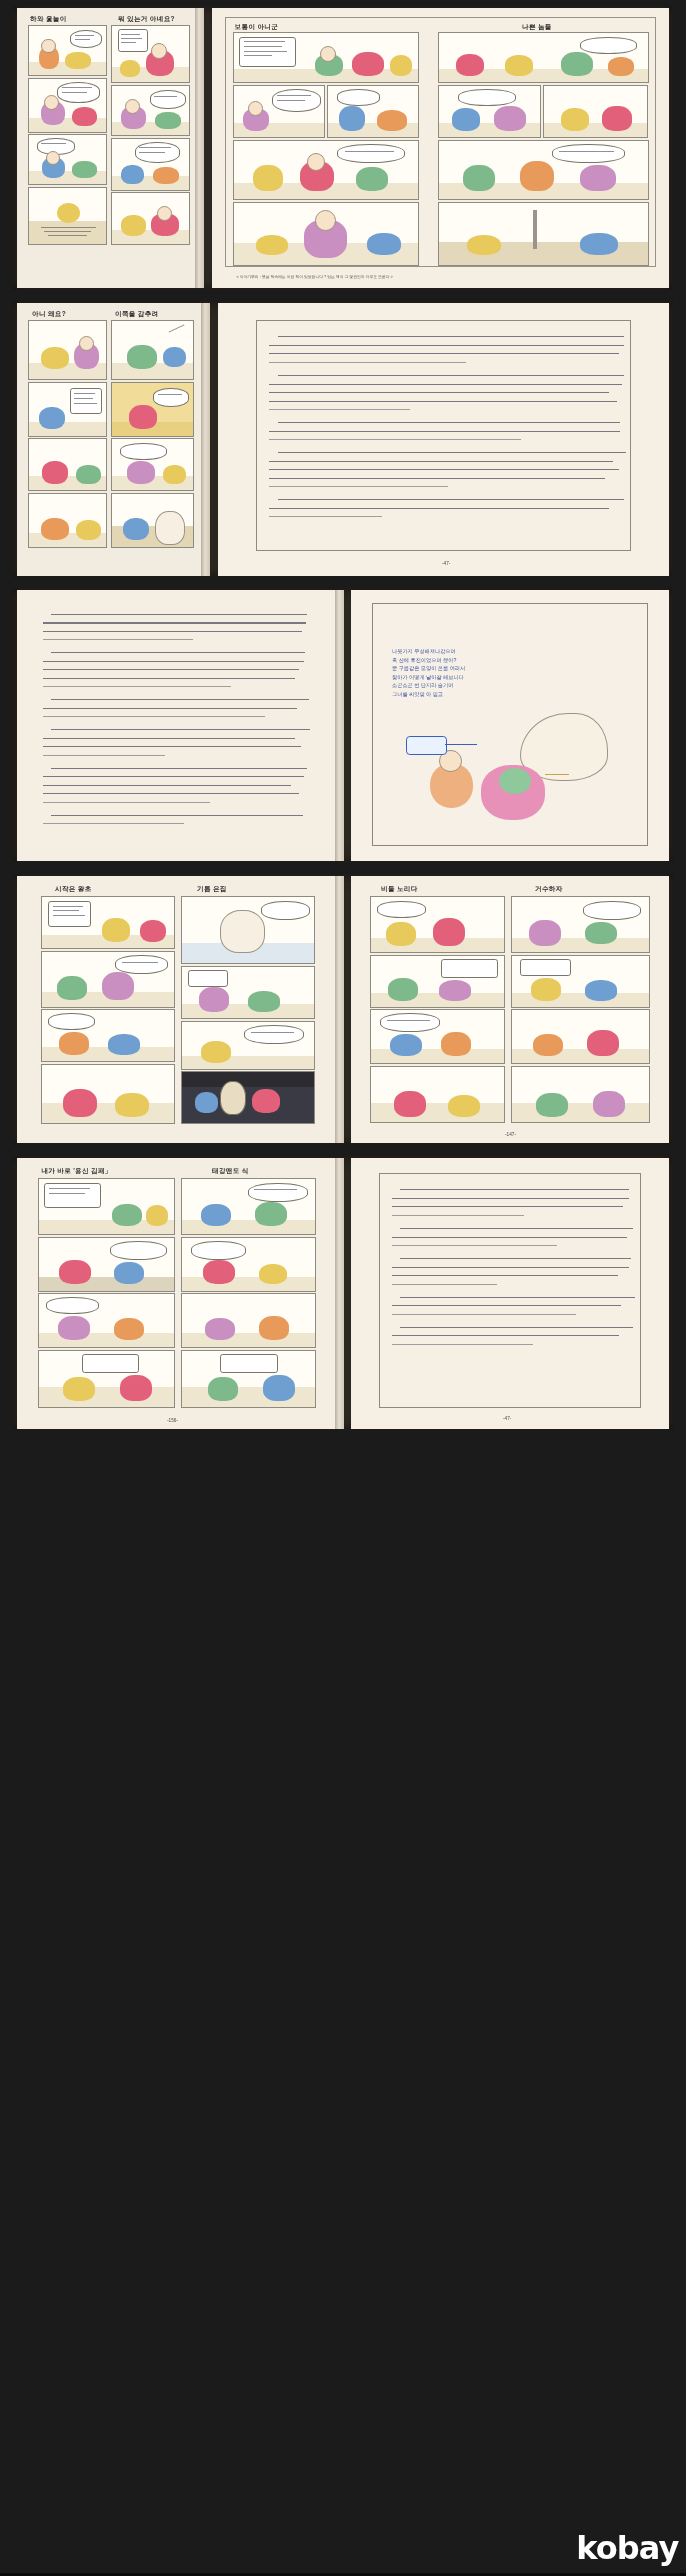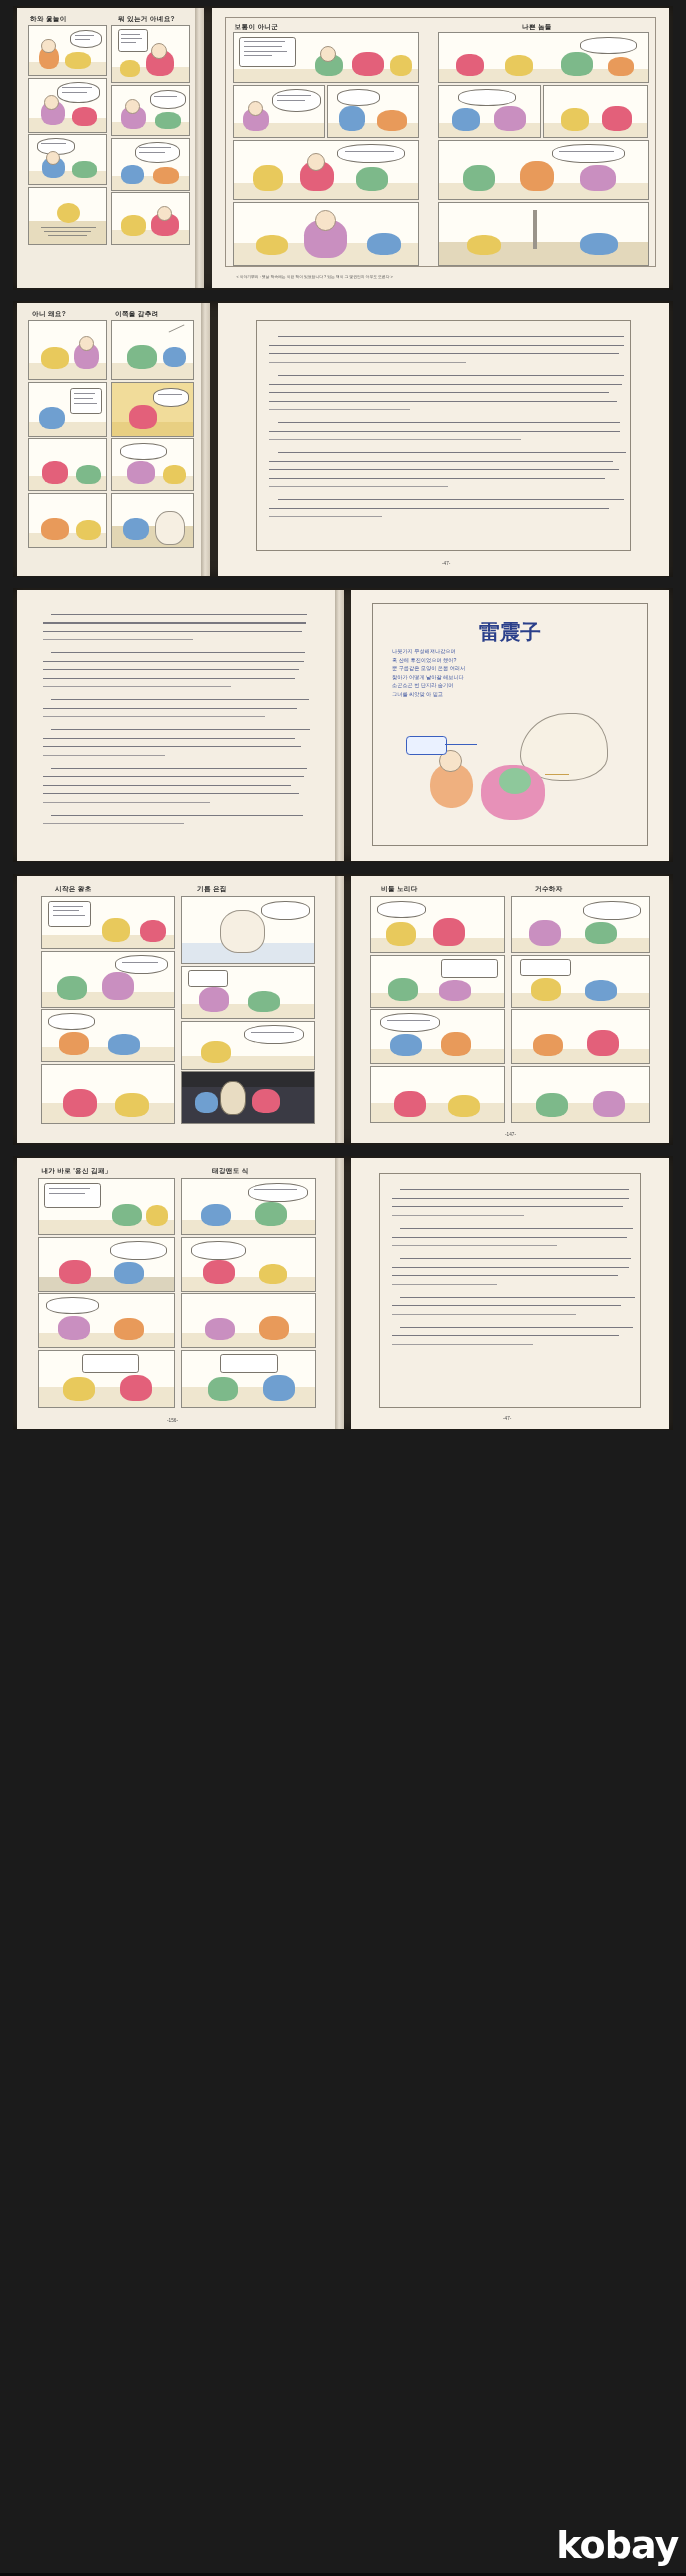--- a/index.html
+++ b/index.html
@@ -36,21 +36,21 @@
   
   .bodycol{position:absolute;}
   .bodycol .l{position:absolute;height:1.3px;background:#5a5a66;opacity:.8;}
   .bodycol .l.s{opacity:.55;}
 
   
   .chaptitle{position:absolute;text-align:center;color:#2a3f8a;font-weight:bold;}
   .chapsub{position:absolute;color:#3b53a0;font-size:5.2px;line-height:7.5px;}
 
   
-  #kobay{position:absolute;right:5.6px;bottom:3.8px;color:#fff;font-size:38px;font-weight:bold;letter-spacing:-0.9px;font-family:"DejaVu Sans", sans-serif;}
+  #kobay{position:absolute;right:5.6px;bottom:3.8px;color:#fff;font-size:32px;font-weight:bold;letter-spacing:-0.9px;font-family:"DejaVu Sans", sans-serif;}
   #kobay .b{color:#fff;}
   .sep{position:absolute;left:0;width:686px;height:1.9px;background:#000;}
 </style>
 </head>
 <body>
 
 <div id="page">
 
   <div class="photo" style="height:295px;">
     <div class="spread" style="left:13px;top:5.6px;width:660px;height:284px;background:#2a2620;"></div>
@@ -336,21 +336,20 @@
         <div class="l s" style="left:0;top:192px;width:167px;"></div>
         <div class="l" style="left:7.5px;top:205px;width:252px;"></div>
         <div class="l s" style="left:0;top:213px;width:141px;"></div>
       </div>
     </div>
 
     <div class="gutter" style="left:335px;top:7.5px;height:271px;"></div>
 
     <div class="page right" style="right:17px;top:7.5px;width:318px;height:271px;background:#f6f0e6;">
       <div class="border" style="left:20.7px;top:13px;right:20.7px;bottom:15px;border-color:#8d867a;"></div>
-      <div class="chaptitle" style="left:0;right:0;top:28px;font-size:20.7px;color:#2a3f8a;">雷震子</div>
       <div class="chapsub" style="left:41px;top:58px;">나뭇가지 무성해져나갔으며</div>
       <div class="chapsub" style="left:41px;top:67px;">혹 산에 후진이었으며 했어?</div>
       <div class="chapsub" style="left:41px;top:75px;">뿐 구름같은 모양이 온몸 여러서</div>
       <div class="chapsub" style="left:41px;top:84px;">찾아가 어떻게 날아갈 해보니다</div>
       <div class="chapsub" style="left:41px;top:92px;">소곤소곤 번 단지라 숨기며</div>
       <div class="chapsub" style="left:41px;top:101px;">그녀를 씨앗맞 아 믿고</div>
 
       <div style="position:absolute;left:47px;top:122px;width:235px;height:122px;">
         <div class="fig w" style="left:122px;top:1.9px;width:86px;height:66px;border-radius:60% 40% 50% 50%/70% 60% 40% 40%;background:#f7f1e4;"></div>
         <div class="fig p" style="left:83px;top:53px;width:64px;height:55px;border-radius:45%;background:#e791b8;"></div>

